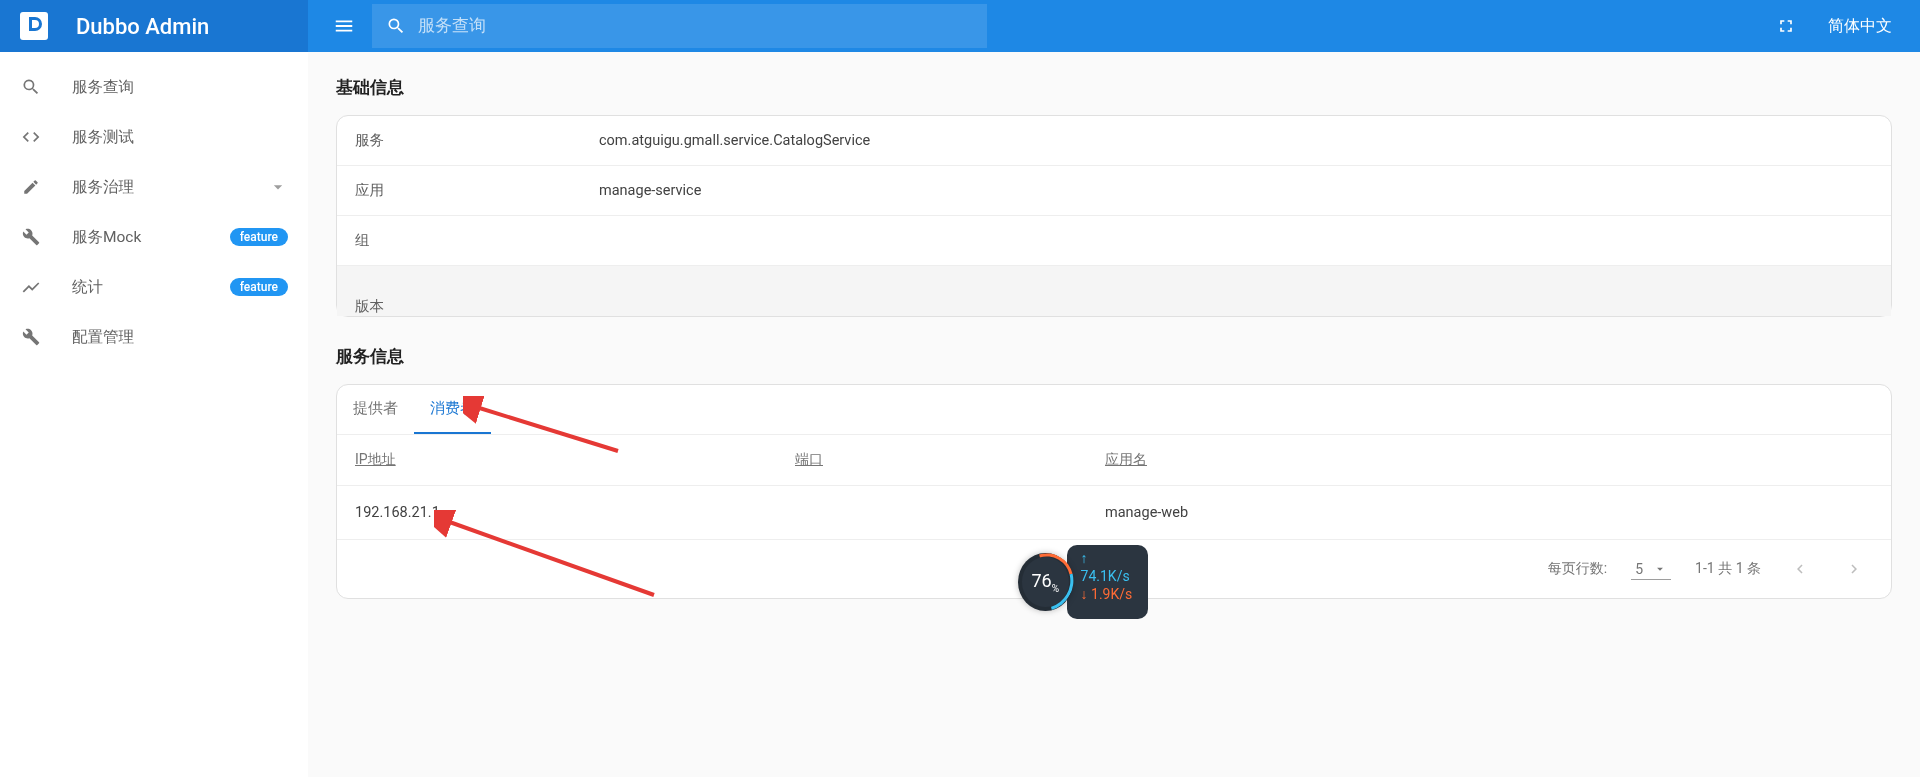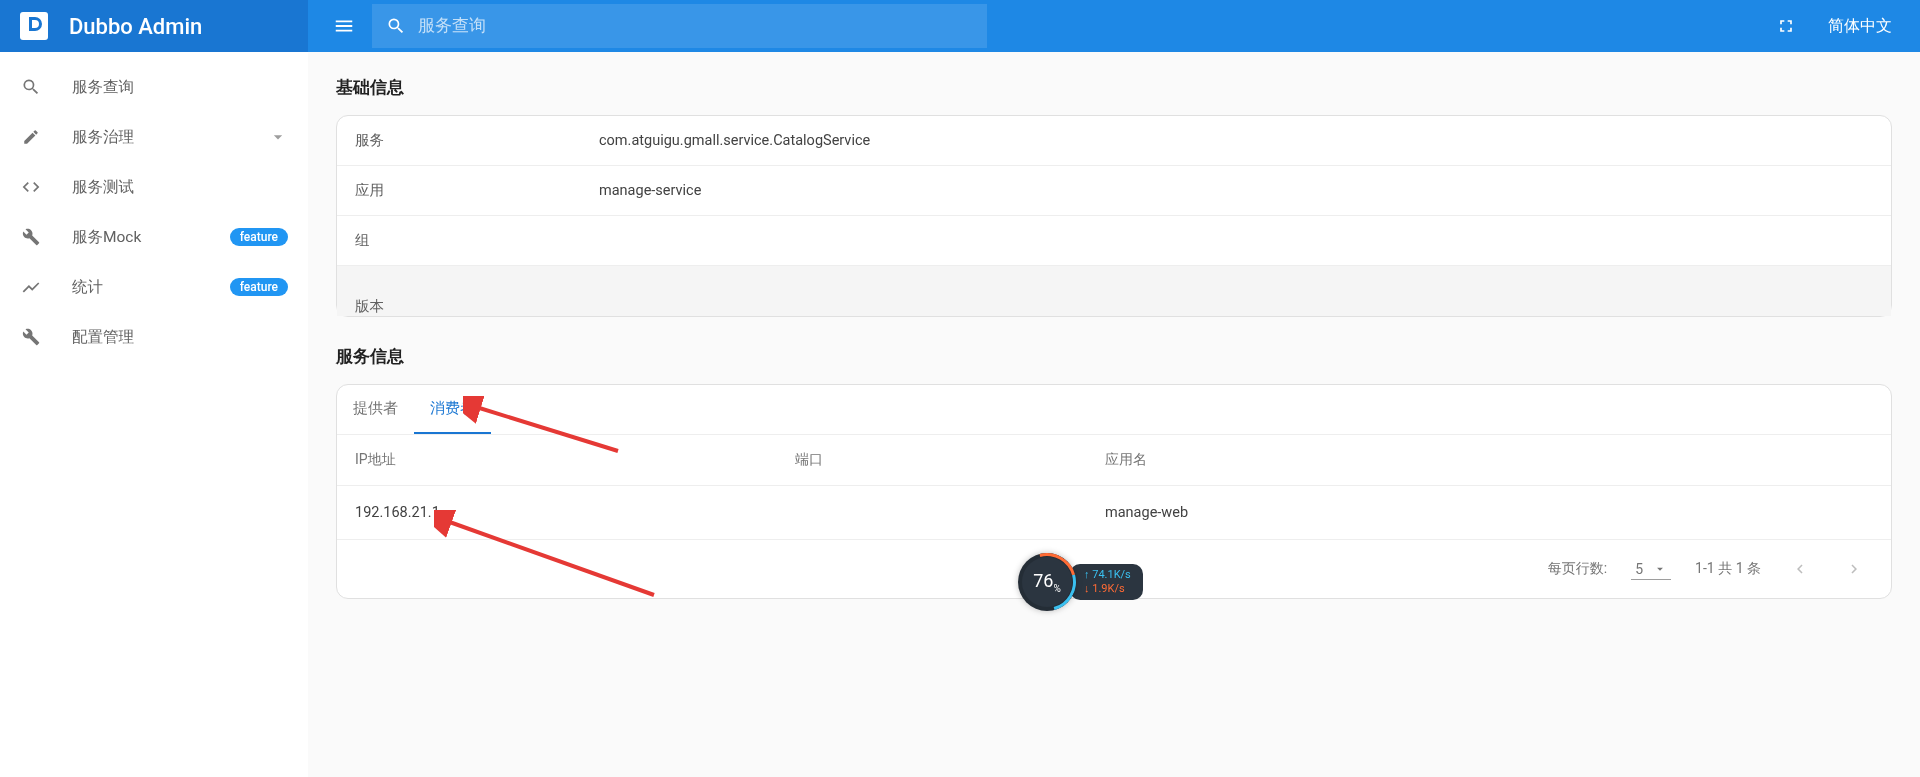--- a/index.html
+++ b/index.html
@@ -1,19 +1,19 @@
 <!DOCTYPE html>
 <html><head>
 <meta charset="utf-8">
 <style>
 * { margin: 0; padding: 0; box-sizing: border-box; }
 body { font-family: -apple-system, BlinkMacSystemFont, "Segoe UI", Roboto, "Helvetica Neue", Arial, sans-serif; background: #fafafa; color: rgba(0,0,0,0.87); width: 1920px; height: 777px; overflow: hidden; position: relative; }
 
 .topbar { height: 52px; background: #1e88e5; display: flex; align-items: center; color: #fff; position: relative; z-index: 5; }
-.logo-block { width: 308px; display: flex; align-items: center; padding-left: 20px; gap: 21px; height:100%; background:#1976d2;}
+.logo-block { width: 308px; display: flex; align-items: center; padding-left: 20px; gap: 28px; height:100%; background:#1976d2;}
 .logo-ico { width: 28px; height: 28px; background: #fff; border-radius: 3px; display: flex; align-items: center; justify-content: center; color: #1976d2; font-weight: 700; font-size: 18px; }
 .logo-txt { font-size: 22px; font-weight: 500; }
 .menu-btn { width: 48px; height: 48px; display: flex; align-items: center; justify-content: center; cursor: pointer; margin-left:12px;}
 .search-wrap { flex: 0 0 615px; height: 44px; background: rgba(255,255,255,0.12); display: flex; align-items: center; margin-left: 4px; padding: 0 14px; gap: 12px; }
 .search-input { flex: 1; background: transparent; border: none; outline: none; color: #fff; font-size: 17px; }
 .search-input::placeholder { color: rgba(255,255,255,0.7); }
 .topbar-spacer { flex: 1; }
 .fs-btn { padding: 0 18px; cursor: pointer; }
 .lang-select { padding: 0 28px 0 14px; font-size: 16px; cursor: pointer; text-align: center; }
 
@@ -29,36 +29,36 @@
 .kv-row { display: flex; align-items: center; height: 50px; border-bottom: 1px solid #eee; padding: 0 18px; font-size: 14.5px; }
 .kv-row:last-child { border-bottom: none; }
 .kv-row.alt { background: #f5f5f5; align-items: flex-end; }
 .kv-k { width: 244px; color: #616161; }
 .kv-v { color: #424242; }
 
 .tabs { display: flex; border-bottom: 1px solid #eee; }
 .tab { padding: 14px 16px; font-size: 15px; color: #757575; cursor: pointer; }
 .tab.active { color: #1976d2; border-bottom: 2px solid #1976d2; }
 
-.tbl-head { display: flex; padding: 16px 18px; font-size: 14px; color: #757575; border-bottom: 1px solid #eee; }
+.tbl-head { display: flex; padding: 16px 18px; font-size: 14px; color: #757575; border-bottom: 1px solid #eee; text-decoration: underline; }
 .tbl-row { display: flex; padding: 18px 18px; font-size: 14.5px; color: #424242; border-bottom: 1px solid #eee; }
 .col-ip { flex: 0 0 440px; }
 .col-port { flex: 0 0 310px; }
 .col-app { flex: 1; }
 
 .pager { display: flex; align-items: center; justify-content: flex-end; padding: 14px 22px; gap: 24px; font-size: 14px; color: #757575; }
 .pager .sel { display: flex; align-items: center; gap: 10px; cursor: pointer; border-bottom: 1px solid #9e9e9e; padding: 2px 4px; }
 .pager .arrow { color: #bdbdbd; cursor: pointer; padding: 6px; }
 
 .arrow-svg { position: absolute; pointer-events: none; }
 
 .gauge { position: absolute; left: 1018px; top: 552px; width: 130px; height: 60px; display: flex; align-items: center; z-index: 20; }
 .gauge-circle { width: 58px; height: 58px; border-radius: 50%; background: #2b3540; display: flex; align-items: center; justify-content: center; color: #fff; font-size: 18px; position: relative; border: 4px solid rgba(0,0,0,0.15); box-shadow: 0 0 6px rgba(0,0,0,0.25);}
 .gauge-circle::before { content: ""; position: absolute; inset: -4px; border-radius: 50%; border: 3px solid transparent; border-top-color: #ff6b35; border-right-color: #3ac0f0; transform: rotate(30deg); }
-.gauge-side { background: #2b3540; border-radius: 10px; padding: 4px 12px 4px 14px; margin-left: -6px; color: #fff; font-size: 11px; line-height: 1.3; }
+.gauge-side { background: #2b3540; border-radius: 10px; padding: 4px 12px 16px 14px; margin-left: -6px; color: #fff; font-size: 14px; line-height: 1.3; }
 .gauge-side .up { color: #3ac0f0; }
 .gauge-side .dn { color: #ff6b35; }
 .gauge-pct sub{font-size:10px;}
 
 svg { display: block; }
 </style>
 </head>
 <body>
 
 <div class="topbar">
@@ -94,38 +94,38 @@
   <div class="nav-item">
     <span class="ic">
         <svg width="20" height="20" viewBox="0 0 24 24" fill="currentColor">
           <path d="M15.5 14h-.79l-.28-.27A6.5 6.5 0 1 0 9.5 16c1.61 0 3.09-.59 4.23-1.57l.27.28v.79L19 20.49 20.49 19zM9.5 14A4.5 4.5 0 1 1 14 9.5 4.5 4.5 0 0 1 9.5 14z"></path>
         </svg>
       </span>
     <span>服务查询</span>
   </div>
   <div class="nav-item">
     <span class="ic">
+        <svg width="20" height="20" viewBox="0 0 24 24" fill="currentColor">
+          <path d="M9.4 16.6 4.8 12l4.6-4.6L8 6l-6 6 6 6 1.4-1.4zm5.2 0 4.6-4.6-4.6-4.6L16 6l6 6-6 6-1.4-1.4z"></path>
+        </svg>
+      </span>
+    <span>服务测试</span>
+  </div>
+  <div class="nav-item">
+    <span class="ic">
         <svg width="18" height="18" viewBox="0 0 24 24" fill="currentColor">
           <path d="M3 17.25V21h3.75L17.81 9.94l-3.75-3.75L3 17.25zM20.71 7.04a1 1 0 0 0 0-1.41l-2.34-2.34a1 1 0 0 0-1.41 0l-1.83 1.83 3.75 3.75 1.83-1.83z"></path>
         </svg>
       </span>
     <span>服务治理</span>
     <span class="chev">
         <svg width="20" height="20" viewBox="0 0 24 24" fill="currentColor">
           <path d="M7 10l5 5 5-5z"></path>
         </svg>
       </span>
-  </div>
-  <div class="nav-item">
-    <span class="ic">
-        <svg width="20" height="20" viewBox="0 0 24 24" fill="currentColor">
-          <path d="M9.4 16.6 4.8 12l4.6-4.6L8 6l-6 6 6 6 1.4-1.4zm5.2 0 4.6-4.6-4.6-4.6L16 6l6 6-6 6-1.4-1.4z"></path>
-        </svg>
-      </span>
-    <span>服务测试</span>
   </div>
   <div class="nav-item">
     <span class="ic">
         <svg width="18" height="18" viewBox="0 0 24 24" fill="currentColor">
           <path d="M22.7 19l-9.1-9.1c.9-2.3.4-5-1.5-6.9-2-2-5-2.4-7.4-1.3L9 6 6 9 1.7 4.7C.6 7.1 1 10 3 12.1c1.9 1.9 4.6 2.4 6.9 1.5l9.1 9.1c.4.4 1 .4 1.4 0l2.3-2.3c.4-.4.4-1 0-1.4z"></path>
         </svg>
       </span>
     <span>服务Mock</span>
     <span class="badge">feature</span>
   </div>

